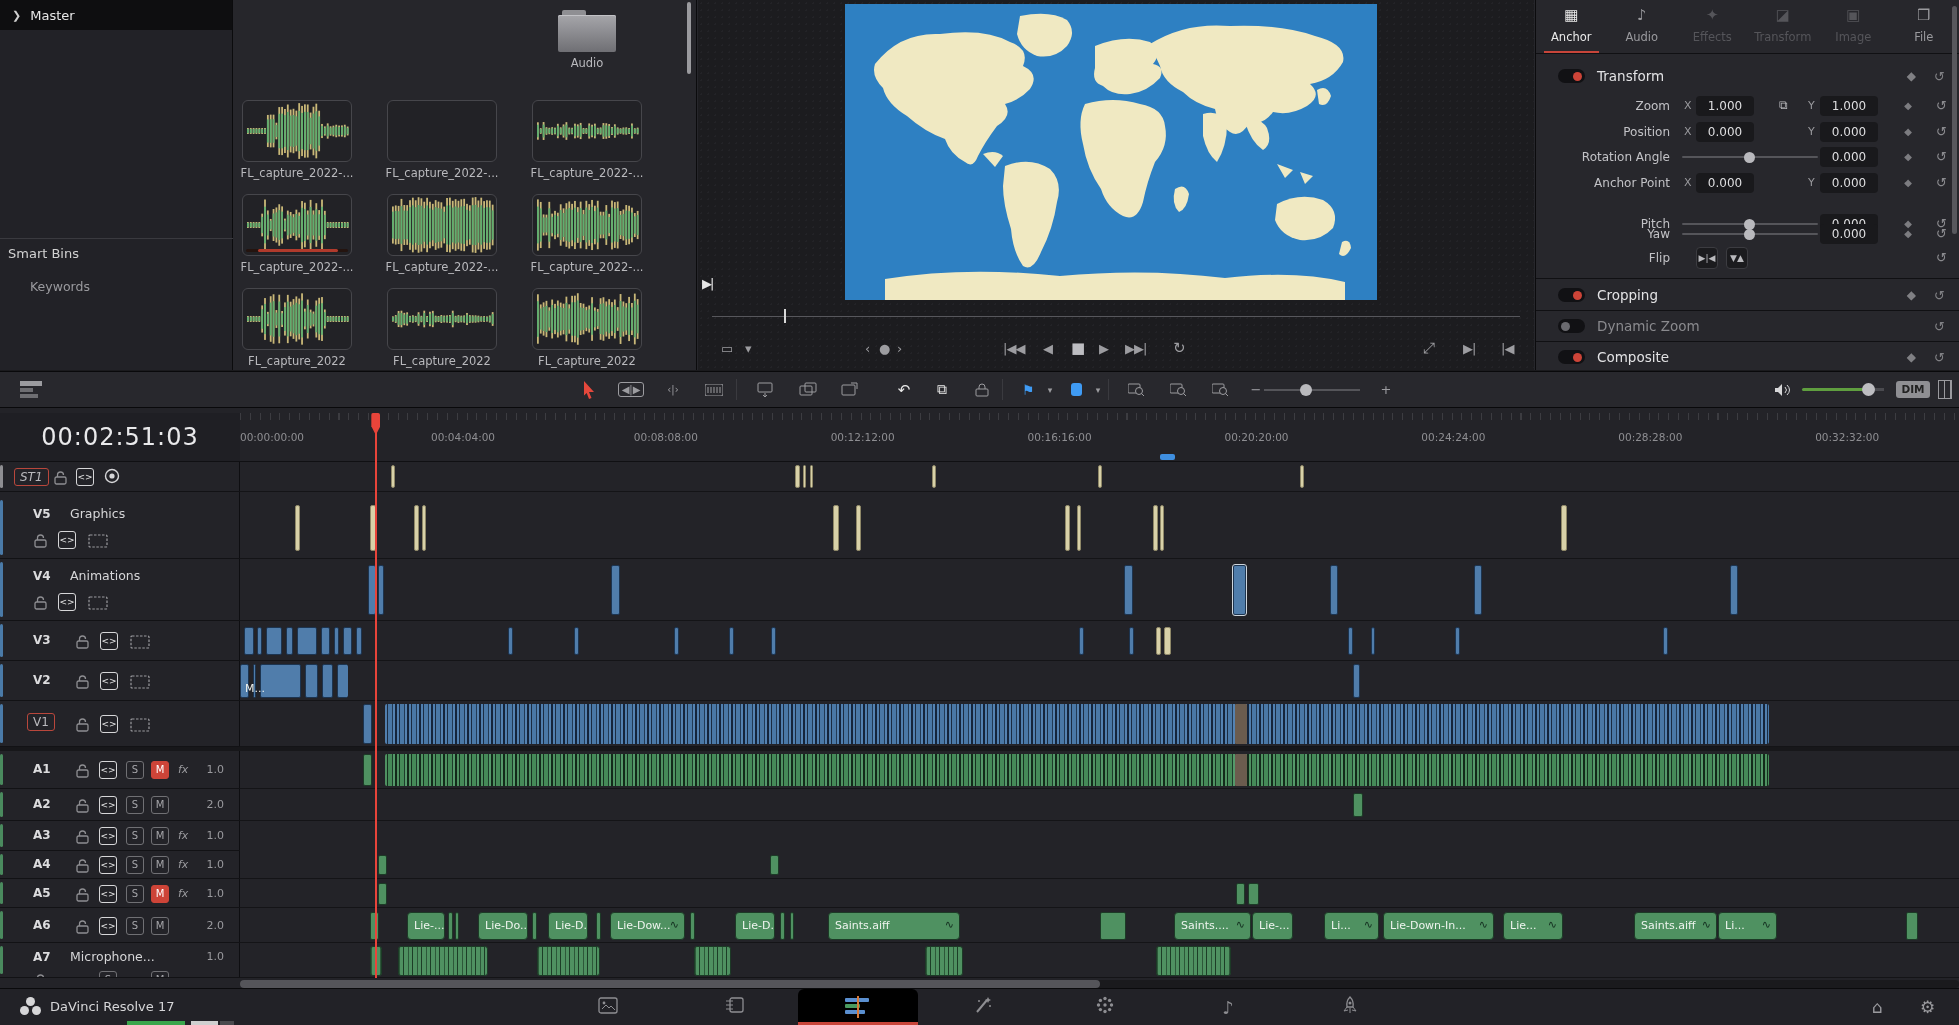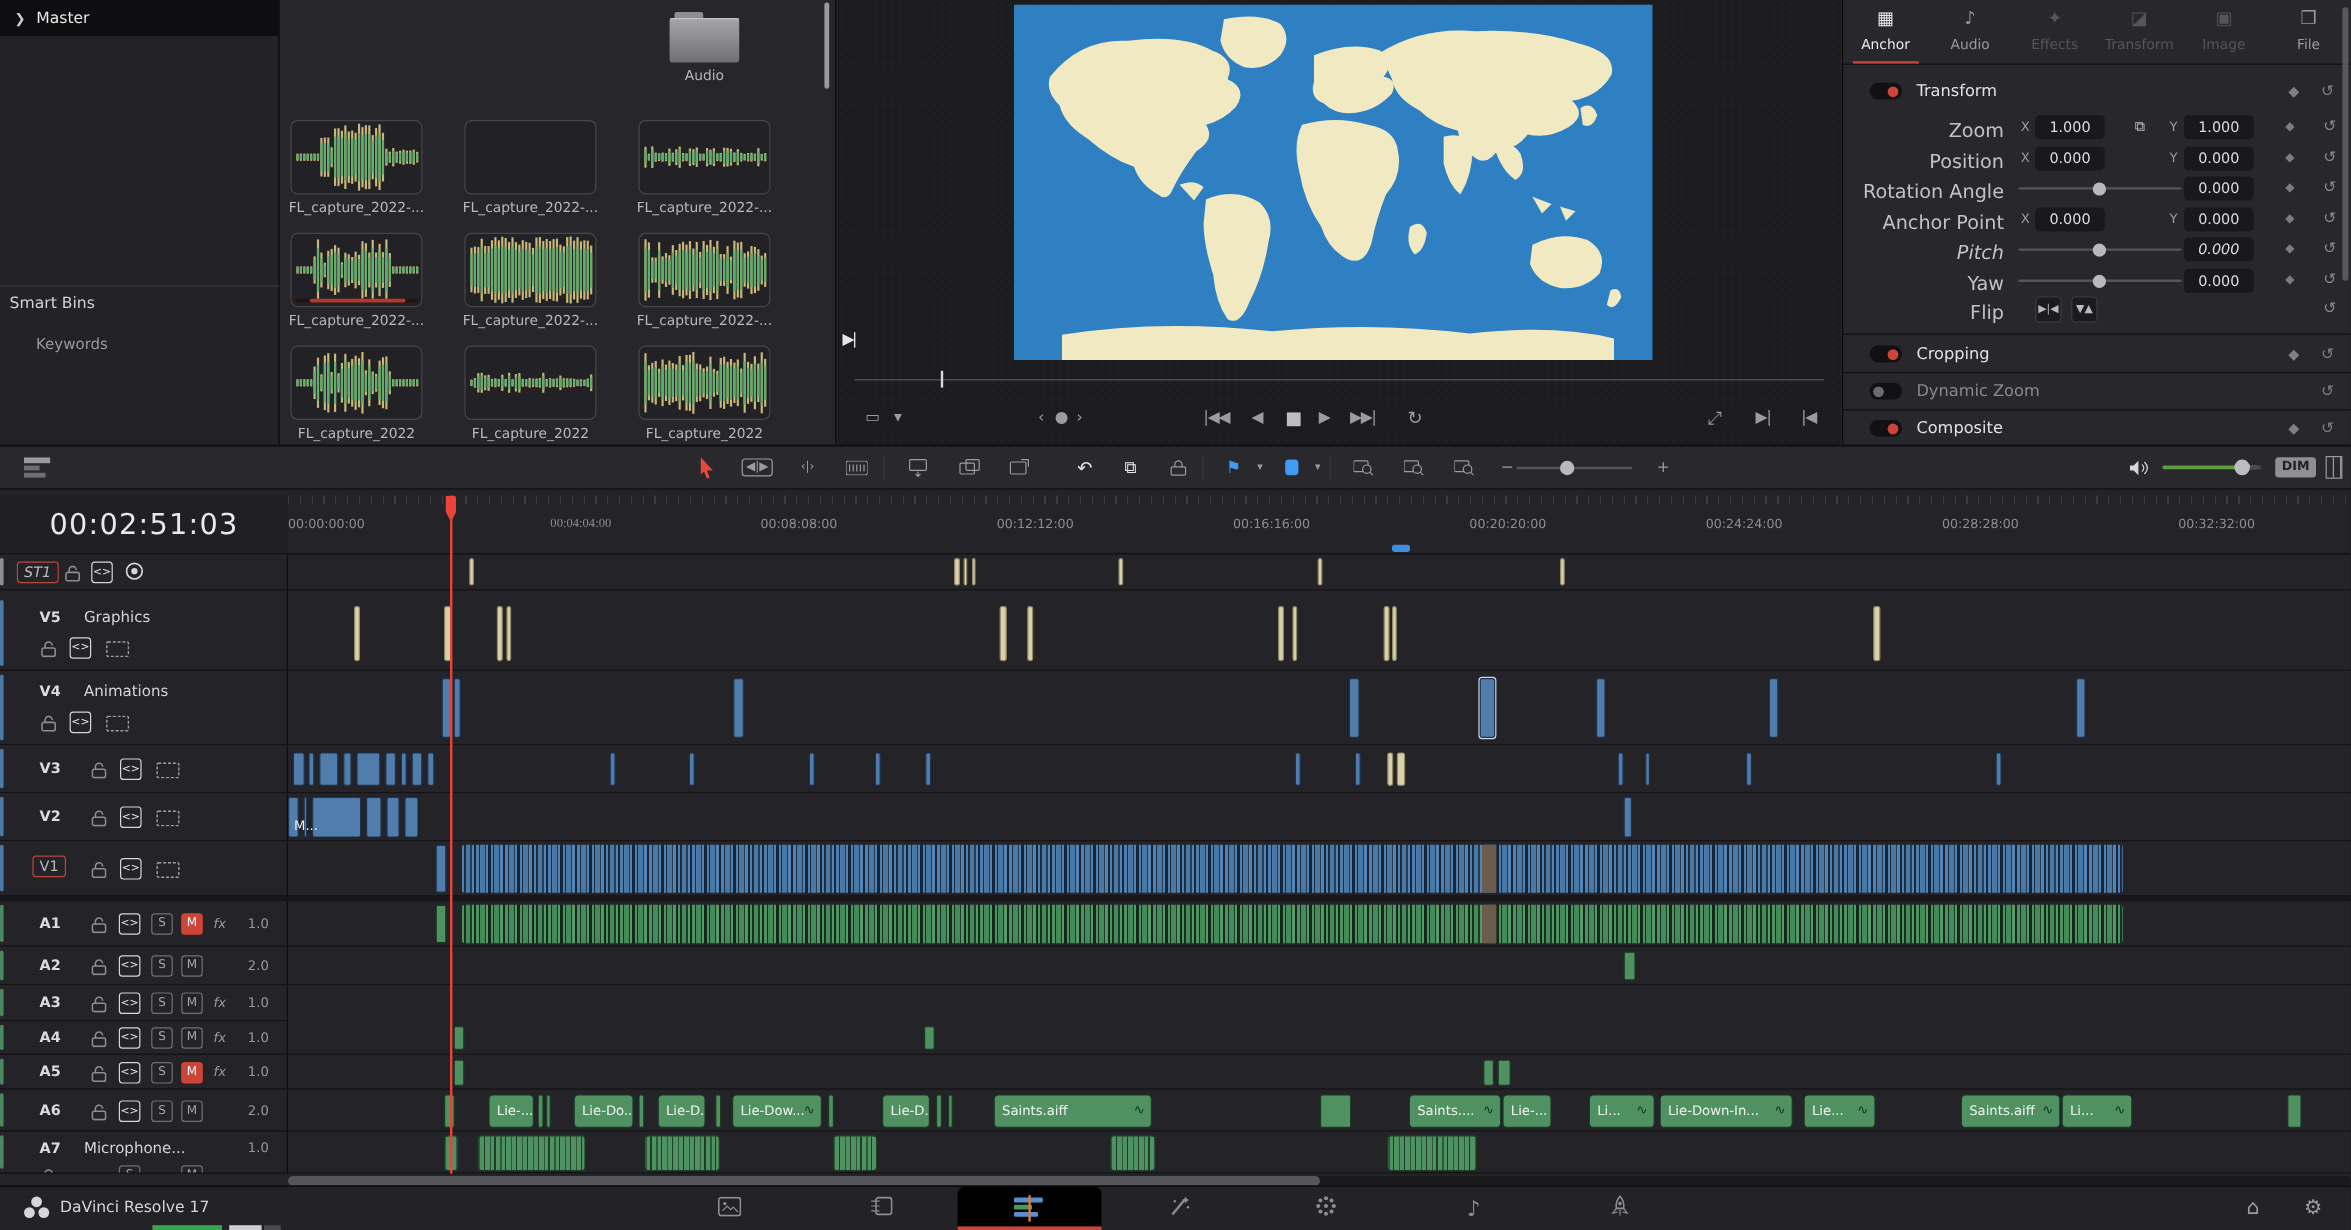--- a/index.html
+++ b/index.html
@@ -49,21 +49,21 @@
   .itab.disabled .ilab, .itab.disabled .iico { color:#55555a; }
   .sec-head { position:absolute; left:0; width:100%; height:28px; display:flex; align-items:center; }
   .toggle { width:27px; height:14px; border-radius:8px; background:#111114; margin-left:22px; position:relative; }
   .toggle .dot { position:absolute; top:2.5px; width:9px; height:9px; border-radius:50%; }
   .toggle.on .dot { right:3px; background:#cd4438; }
   .toggle.off .dot { left:3px; background:#6a6a6f; }
   .sec-title { font-size:13.5px; color:#e2e2e4; margin-left:12px; }
   .sec-title.dim { color:#8a8a8e; }
   .sec-right { position:absolute; right:14px; display:flex; gap:18px; color:#808084; font-size:12px; }
   .irow { position:absolute; left:0; width:100%; height:26px; }
-  .irow .lab { position:absolute; right:289px; top:5px; font-size:16px; color:#c2c2c6; white-space:nowrap; }
+  .irow .lab { position:absolute; right:289px; top:5px; font-size:12px; color:#c2c2c6; white-space:nowrap; }
   .irow .axis { position:absolute; top:5px; font-size:11px; color:#9a9a9e; }
   .field { position:absolute; top:2px; width:58px; height:20px; background:#19191c; border-radius:4px;
      color:#dedee0; font-size:12px; text-align:center; line-height:20px; }
   .slider-track { position:absolute; top:11px; height:2px; background:#55555a; border-radius:1px; }
   .slider-knob { position:absolute; top:6.5px; width:11px; height:11px; border-radius:50%; background:#b9b9bd; }
   .kf { position:absolute; right:47px; top:6px; color:#7c7c80; font-size:10px; }
   .reset { position:absolute; right:12px; top:4px; color:#8a8a8e; font-size:13px; }
   .flipbtn { position:absolute; top:1px; width:22px; height:22px; background:#1b1b1e; border:1px solid #3c3c41; border-radius:4px;
      color:#b9b9bd; font-size:9px; text-align:center; line-height:20px; }
   .idiv { position:absolute; left:0; width:100%; height:1px; background:#101013; }
@@ -922,21 +922,21 @@
         </div>
         <div class="irow" style="top: 171px;">
           <div class="lab">Anchor Point</div>
           <div class="axis" style="left: 148px;">X</div>
           <div class="field" style="left: 160px;">0.000</div>
           <div class="axis" style="left: 272px;">Y</div>
           <div class="field" style="left: 284px;">0.000</div>
           <div class="kf">◆</div>
           <div class="reset">↺</div>
         </div>
-        <div class="irow" style="top: 196px; font-style: italic;">
+        <div class="irow" style="top: 212px;">
           <div class="lab">Pitch</div>
           <div class="slider-track" style="left: 146px; width: 136px;"></div>
           <div class="slider-knob" style="left: 208px;"></div>
           <div class="field" style="left: 284px;">0.000</div>
           <div class="kf">◆</div>
           <div class="reset">↺</div>
         </div>
         <div class="irow" style="top: 222px;">
           <div class="lab">Yaw</div>
           <div class="slider-track" style="left: 146px; width: 136px;"></div>
@@ -1107,21 +1107,21 @@
     </div>
   </div>
 
 <div id="timeline">
   <div id="tc-box">
     <div id="timecode">00:02:51:03</div>
   </div>
   <div id="ruler">
     <div class="ticks"></div>
   <div class="rlab" style="left: 32px;">00:00:00:00</div>
-      <div class="rlab" style="left: 244px; font-family: Liberation Serif, serif;">00:04:04:00</div>
+      <div class="rlab" style="left: 223px;">00:04:04:00</div>
       <div class="rlab" style="left: 425.8px;">00:08:08:00</div>
       <div class="rlab" style="left: 622.7px;">00:12:12:00</div>
       <div class="rlab" style="left: 819.6px;">00:16:16:00</div>
       <div class="rlab" style="left: 1016.5px;">00:20:20:00</div>
       <div class="rlab" style="left: 1213.4px;">00:24:24:00</div>
       <div class="rlab" style="left: 1410.3px;">00:28:28:00</div>
       <div class="rlab" style="left: 1607.2px;">00:32:32:00</div>
       <div id="ruler-marker" style="left: 920px;"></div>
     </div>
   <div id="headcol">

